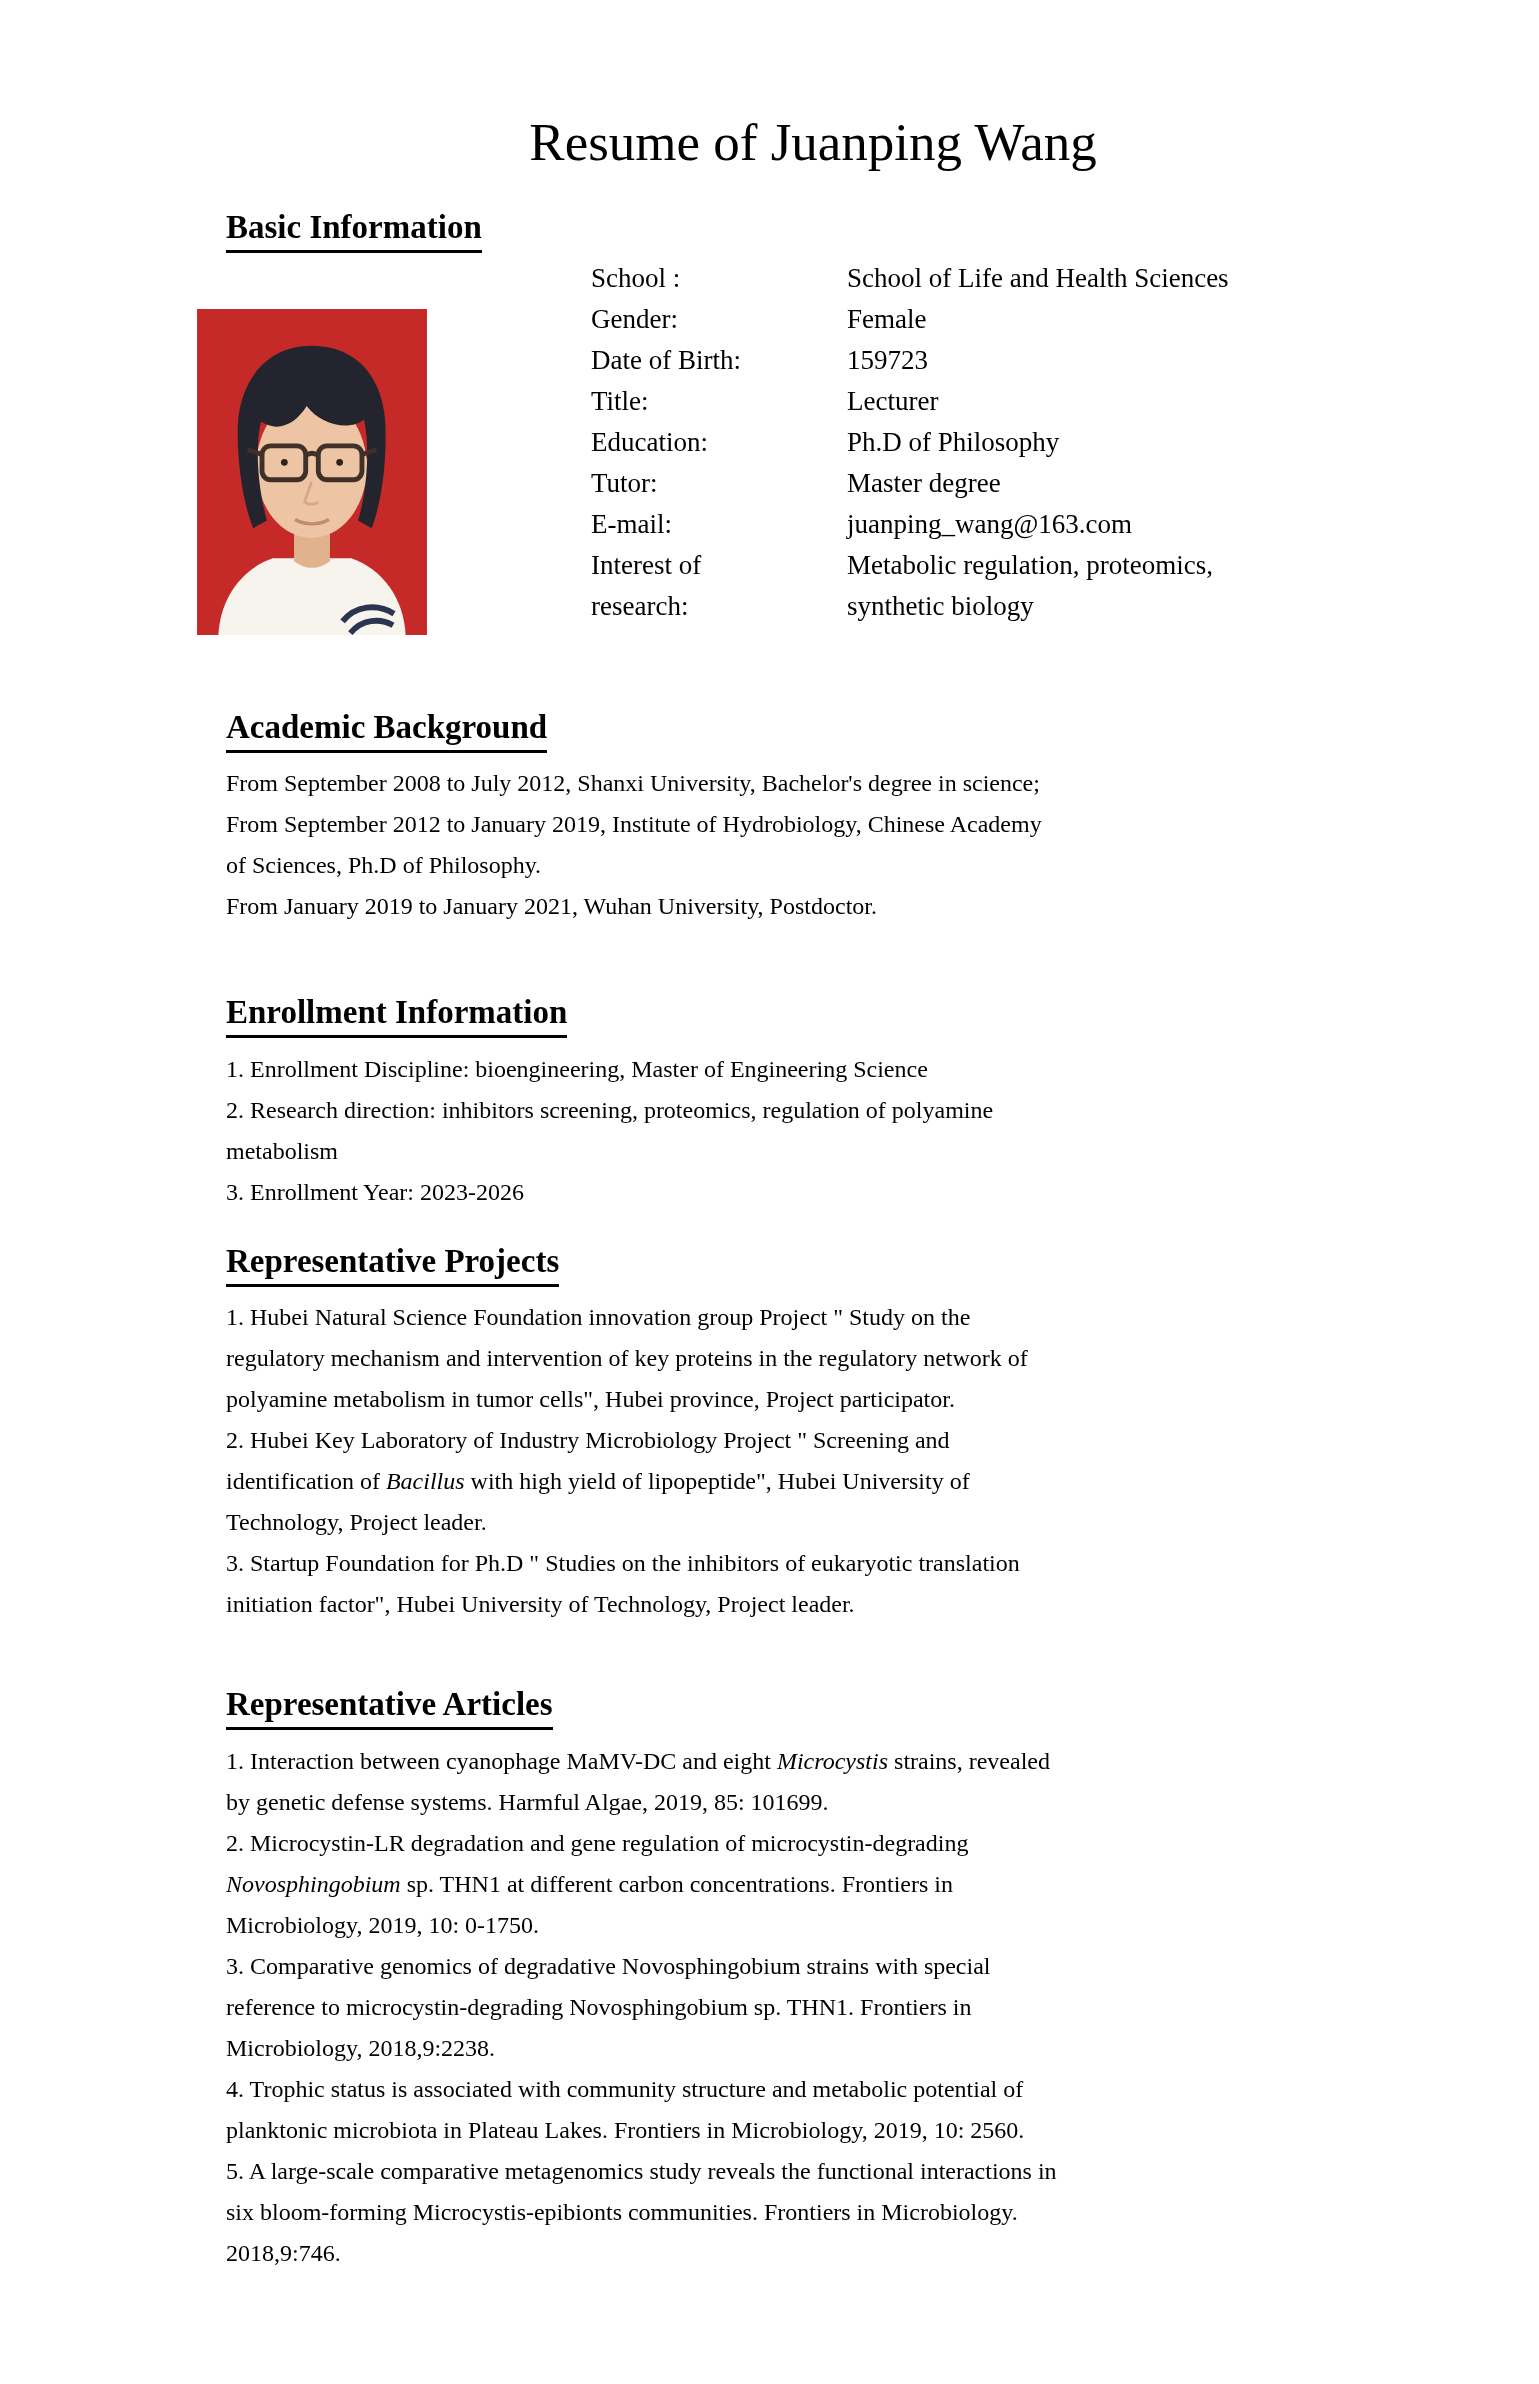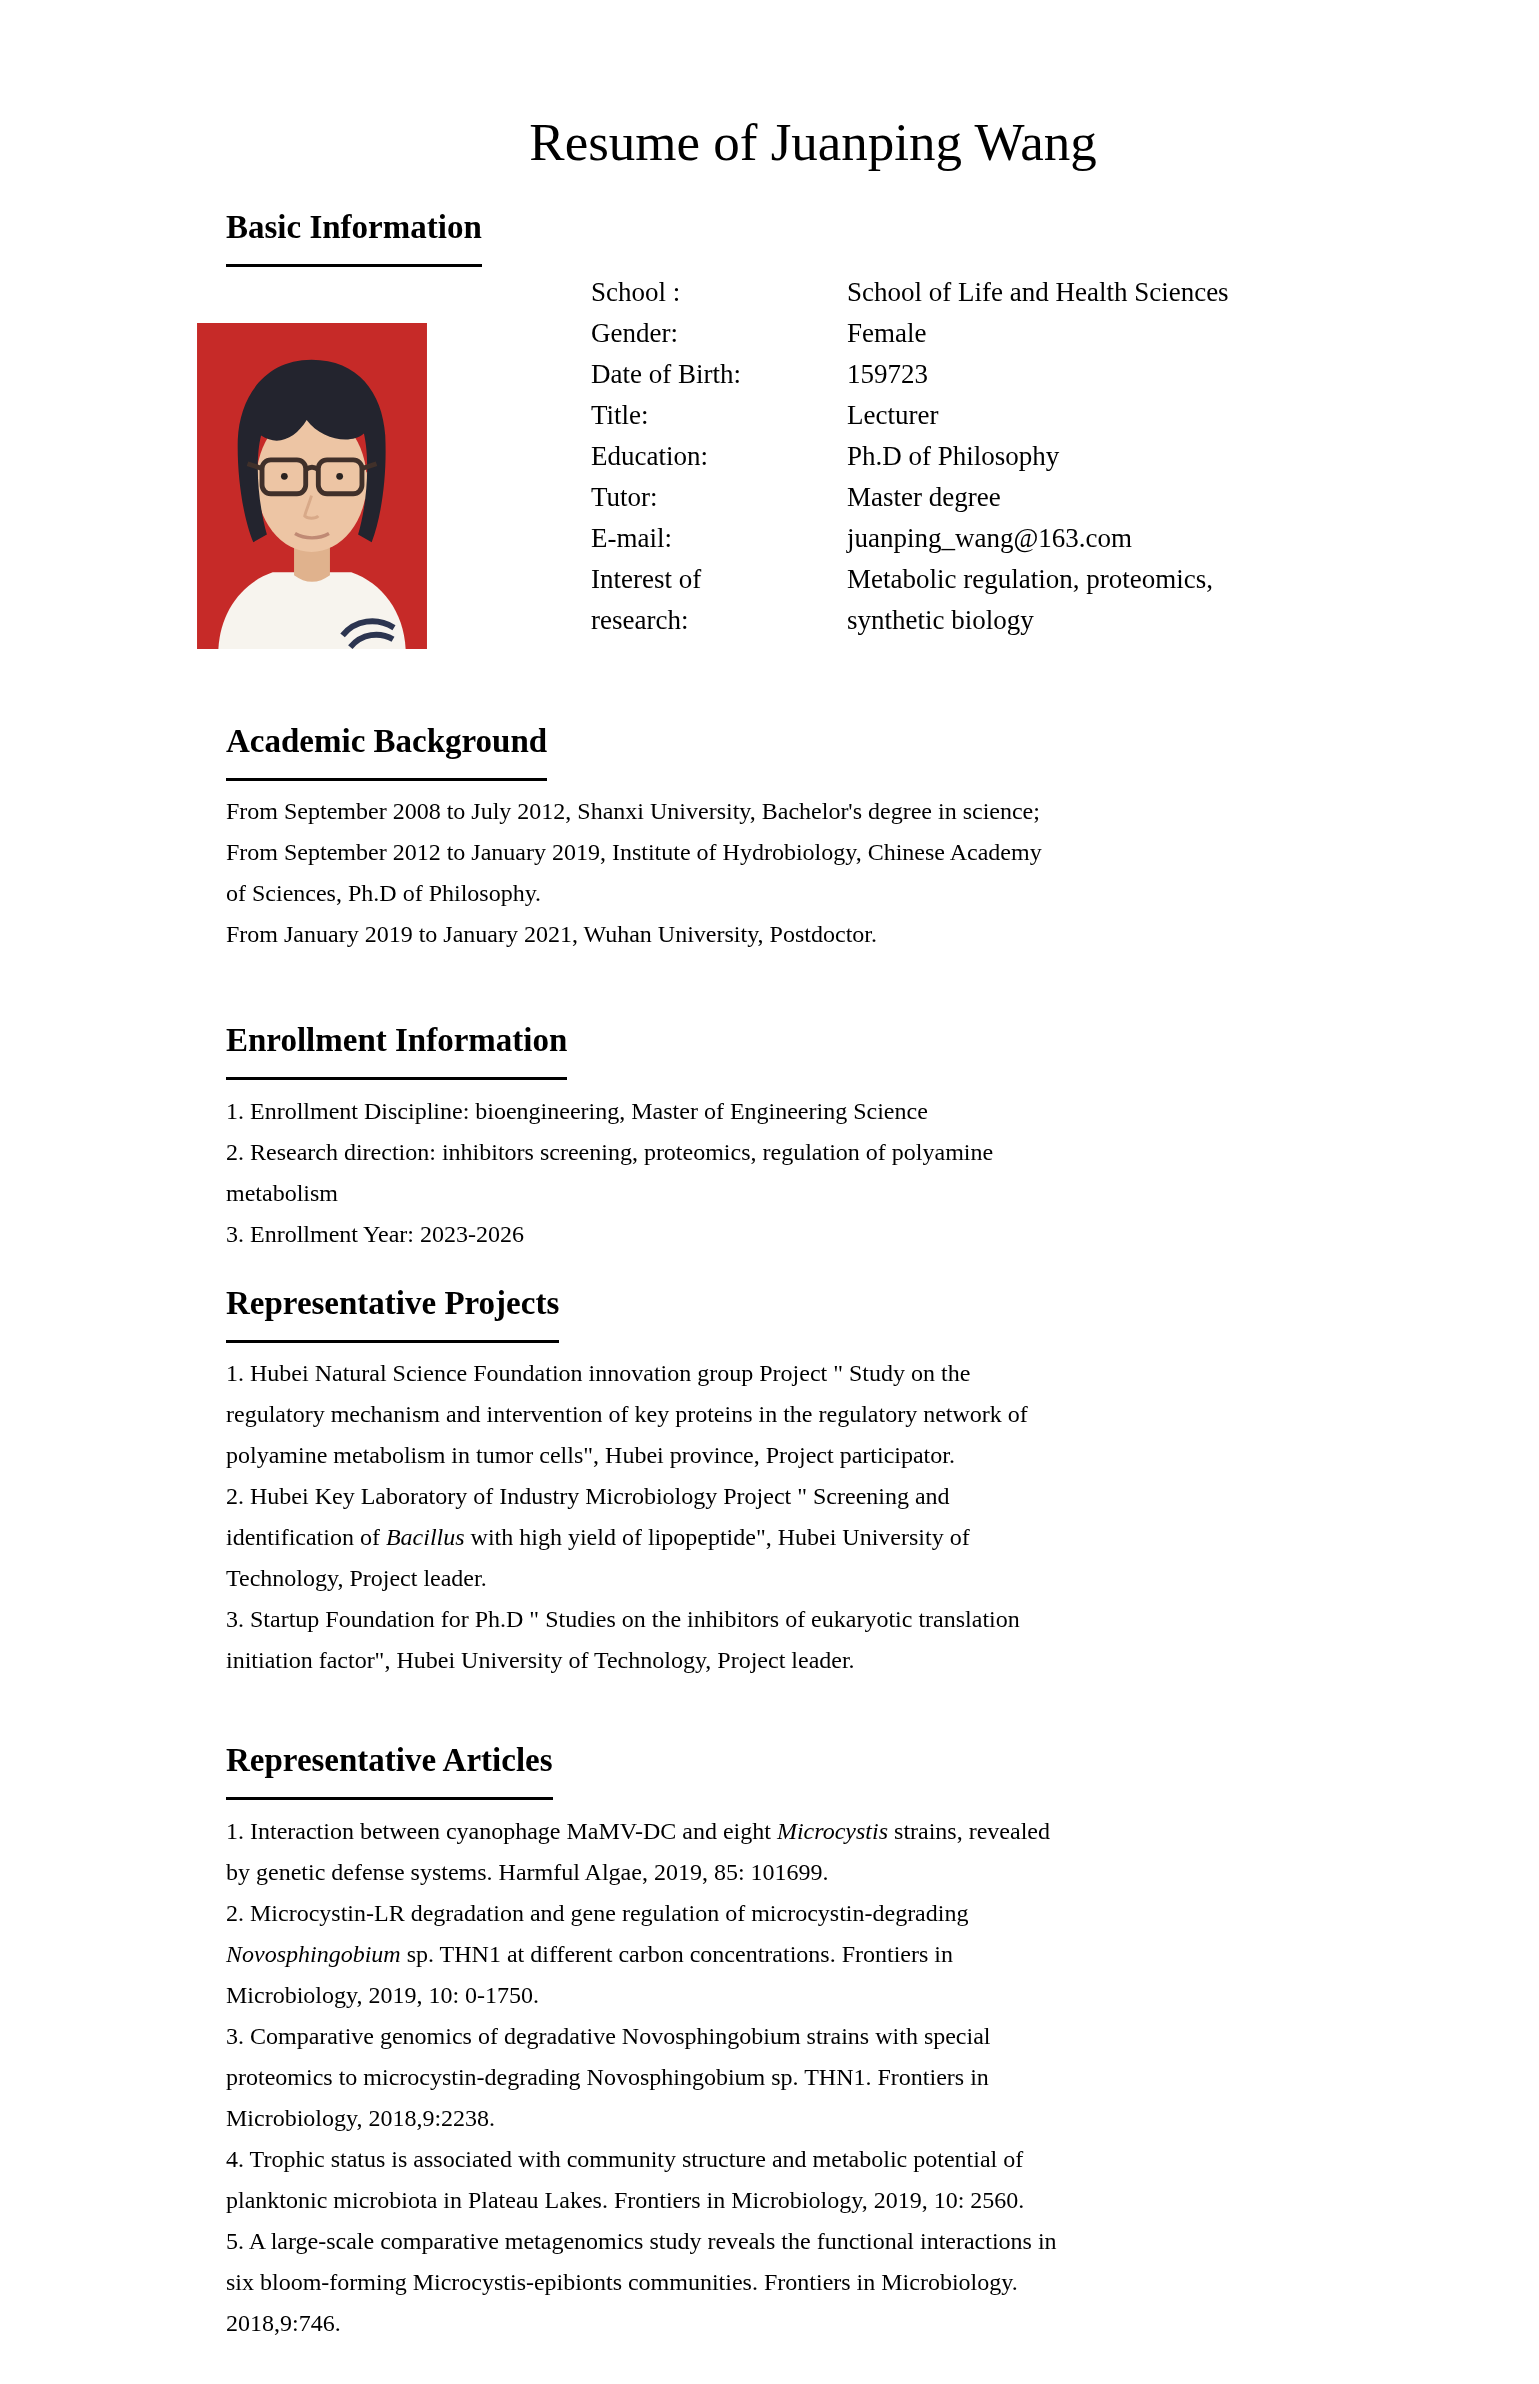--- a/index.html
+++ b/index.html
@@ -29,21 +29,21 @@
   }
   h2.sec-heading {
     font-size: 33px;
     font-weight: bold;
     line-height: 43px;
     margin: 0;
   }
   h2.sec-heading .hd {
     display: inline-block;
     border-bottom: 3.9px solid #000;
-    padding-bottom: 15px;
+    padding-bottom: 1px;
     font-family: Liberation Serif, serif;
   }
   .sec-basic h2 { margin-top: 37px; }
   .basic-body {
     position: relative;
     margin-top: 4.9px;
     height: 380px;
   }
   .photo-frame {
     position: absolute;
@@ -217,21 +217,21 @@
 
   <section class="sec-articles">
     <h2 class="sec-heading"><span class="hd">Representative Articles</span></h2>
     <div class="para">
         <div class="tline"><span>1. Interaction between cyanophage MaMV-DC and eight </span><i>Microcystis</i><span> strains, revealed</span></div>
         <div class="tline">by genetic defense systems. Harmful Algae, 2019, 85: 101699.</div>
         <div class="tline">2. Microcystin-LR degradation and gene regulation of microcystin-degrading</div>
         <div class="tline"><i>Novosphingobium</i><span> sp. THN1 at different carbon concentrations. Frontiers in</span></div>
         <div class="tline">Microbiology, 2019, 10: 0-1750.</div>
         <div class="tline">3. Comparative genomics of degradative Novosphingobium strains with special</div>
-        <div class="tline">proteomics to microcystin-degrading Novosphingobium sp. THN1. Frontiers in</div>
+        <div class="tline">reference to microcystin-degrading Novosphingobium sp. THN1. Frontiers in</div>
         <div class="tline">Microbiology, 2018,9:2238.</div>
         <div class="tline">4. Trophic status is associated with community structure and metabolic potential of</div>
         <div class="tline">planktonic microbiota in Plateau Lakes. Frontiers in Microbiology, 2019, 10: 2560.</div>
         <div class="tline">5. A large-scale comparative metagenomics study reveals the functional interactions in</div>
         <div class="tline">six bloom-forming Microcystis-epibionts communities. Frontiers in Microbiology.</div>
         <div class="tline">2018,9:746.</div>
       </div>
   </section>
 
 </div>

